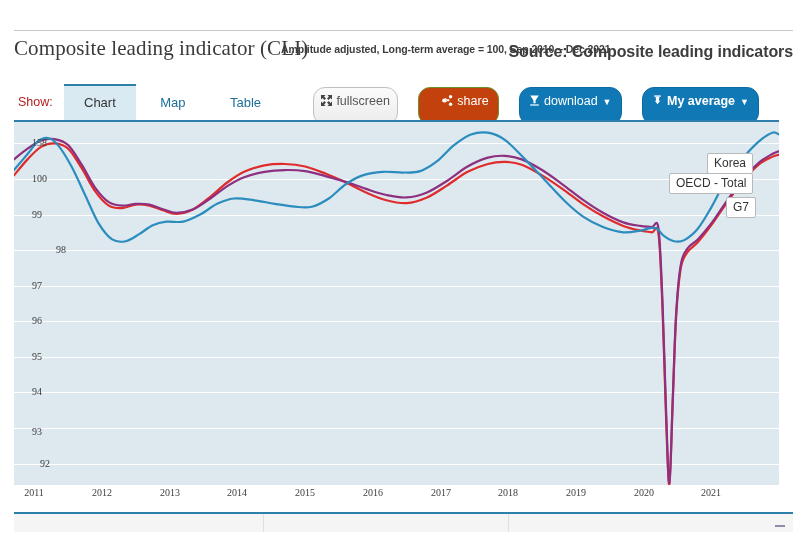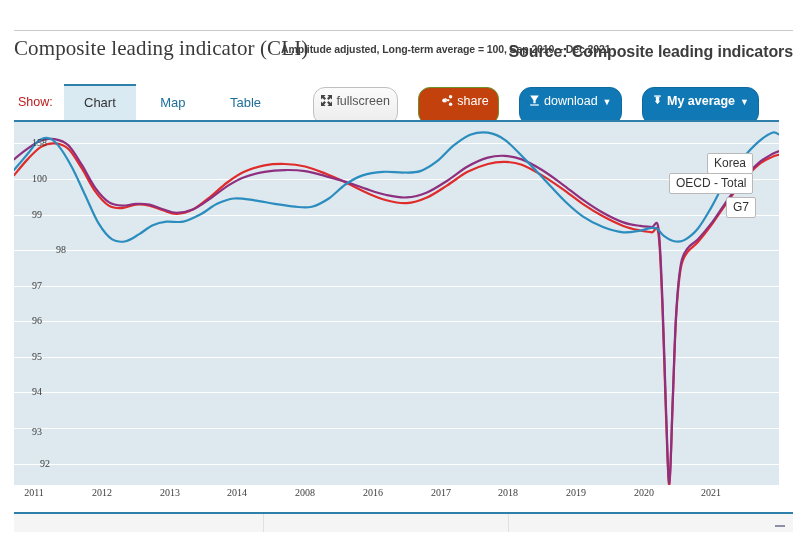--- a/index.html
+++ b/index.html
@@ -209,21 +209,21 @@
           <div class="callout" style="left: 712px; top: 75px;">G7</div>
         </div>
     </div>
   </div>
 
   <div class="xaxis" id="xaxis">
       <div class="xtick" style="left: 20px; text-align: center;">2011</div>
       <div class="xtick" style="left: 88px;">2012</div>
       <div class="xtick" style="left: 156px;">2013</div>
       <div class="xtick" style="left: 223px;">2014</div>
-      <div class="xtick" style="left: 291px;">2008</div>
+      <div class="xtick" style="left: 291px;">2015</div>
       <div class="xtick" style="left: 359px;">2016</div>
       <div class="xtick" style="left: 427px;">2017</div>
       <div class="xtick" style="left: 494px;">2018</div>
       <div class="xtick" style="left: 562px;">2019</div>
       <div class="xtick" style="left: 630px;">2020</div>
       <div class="xtick" style="left: 697px;">2021</div>
     </div>
 
   <div class="foot-rule"></div>
   <div class="footbar">

